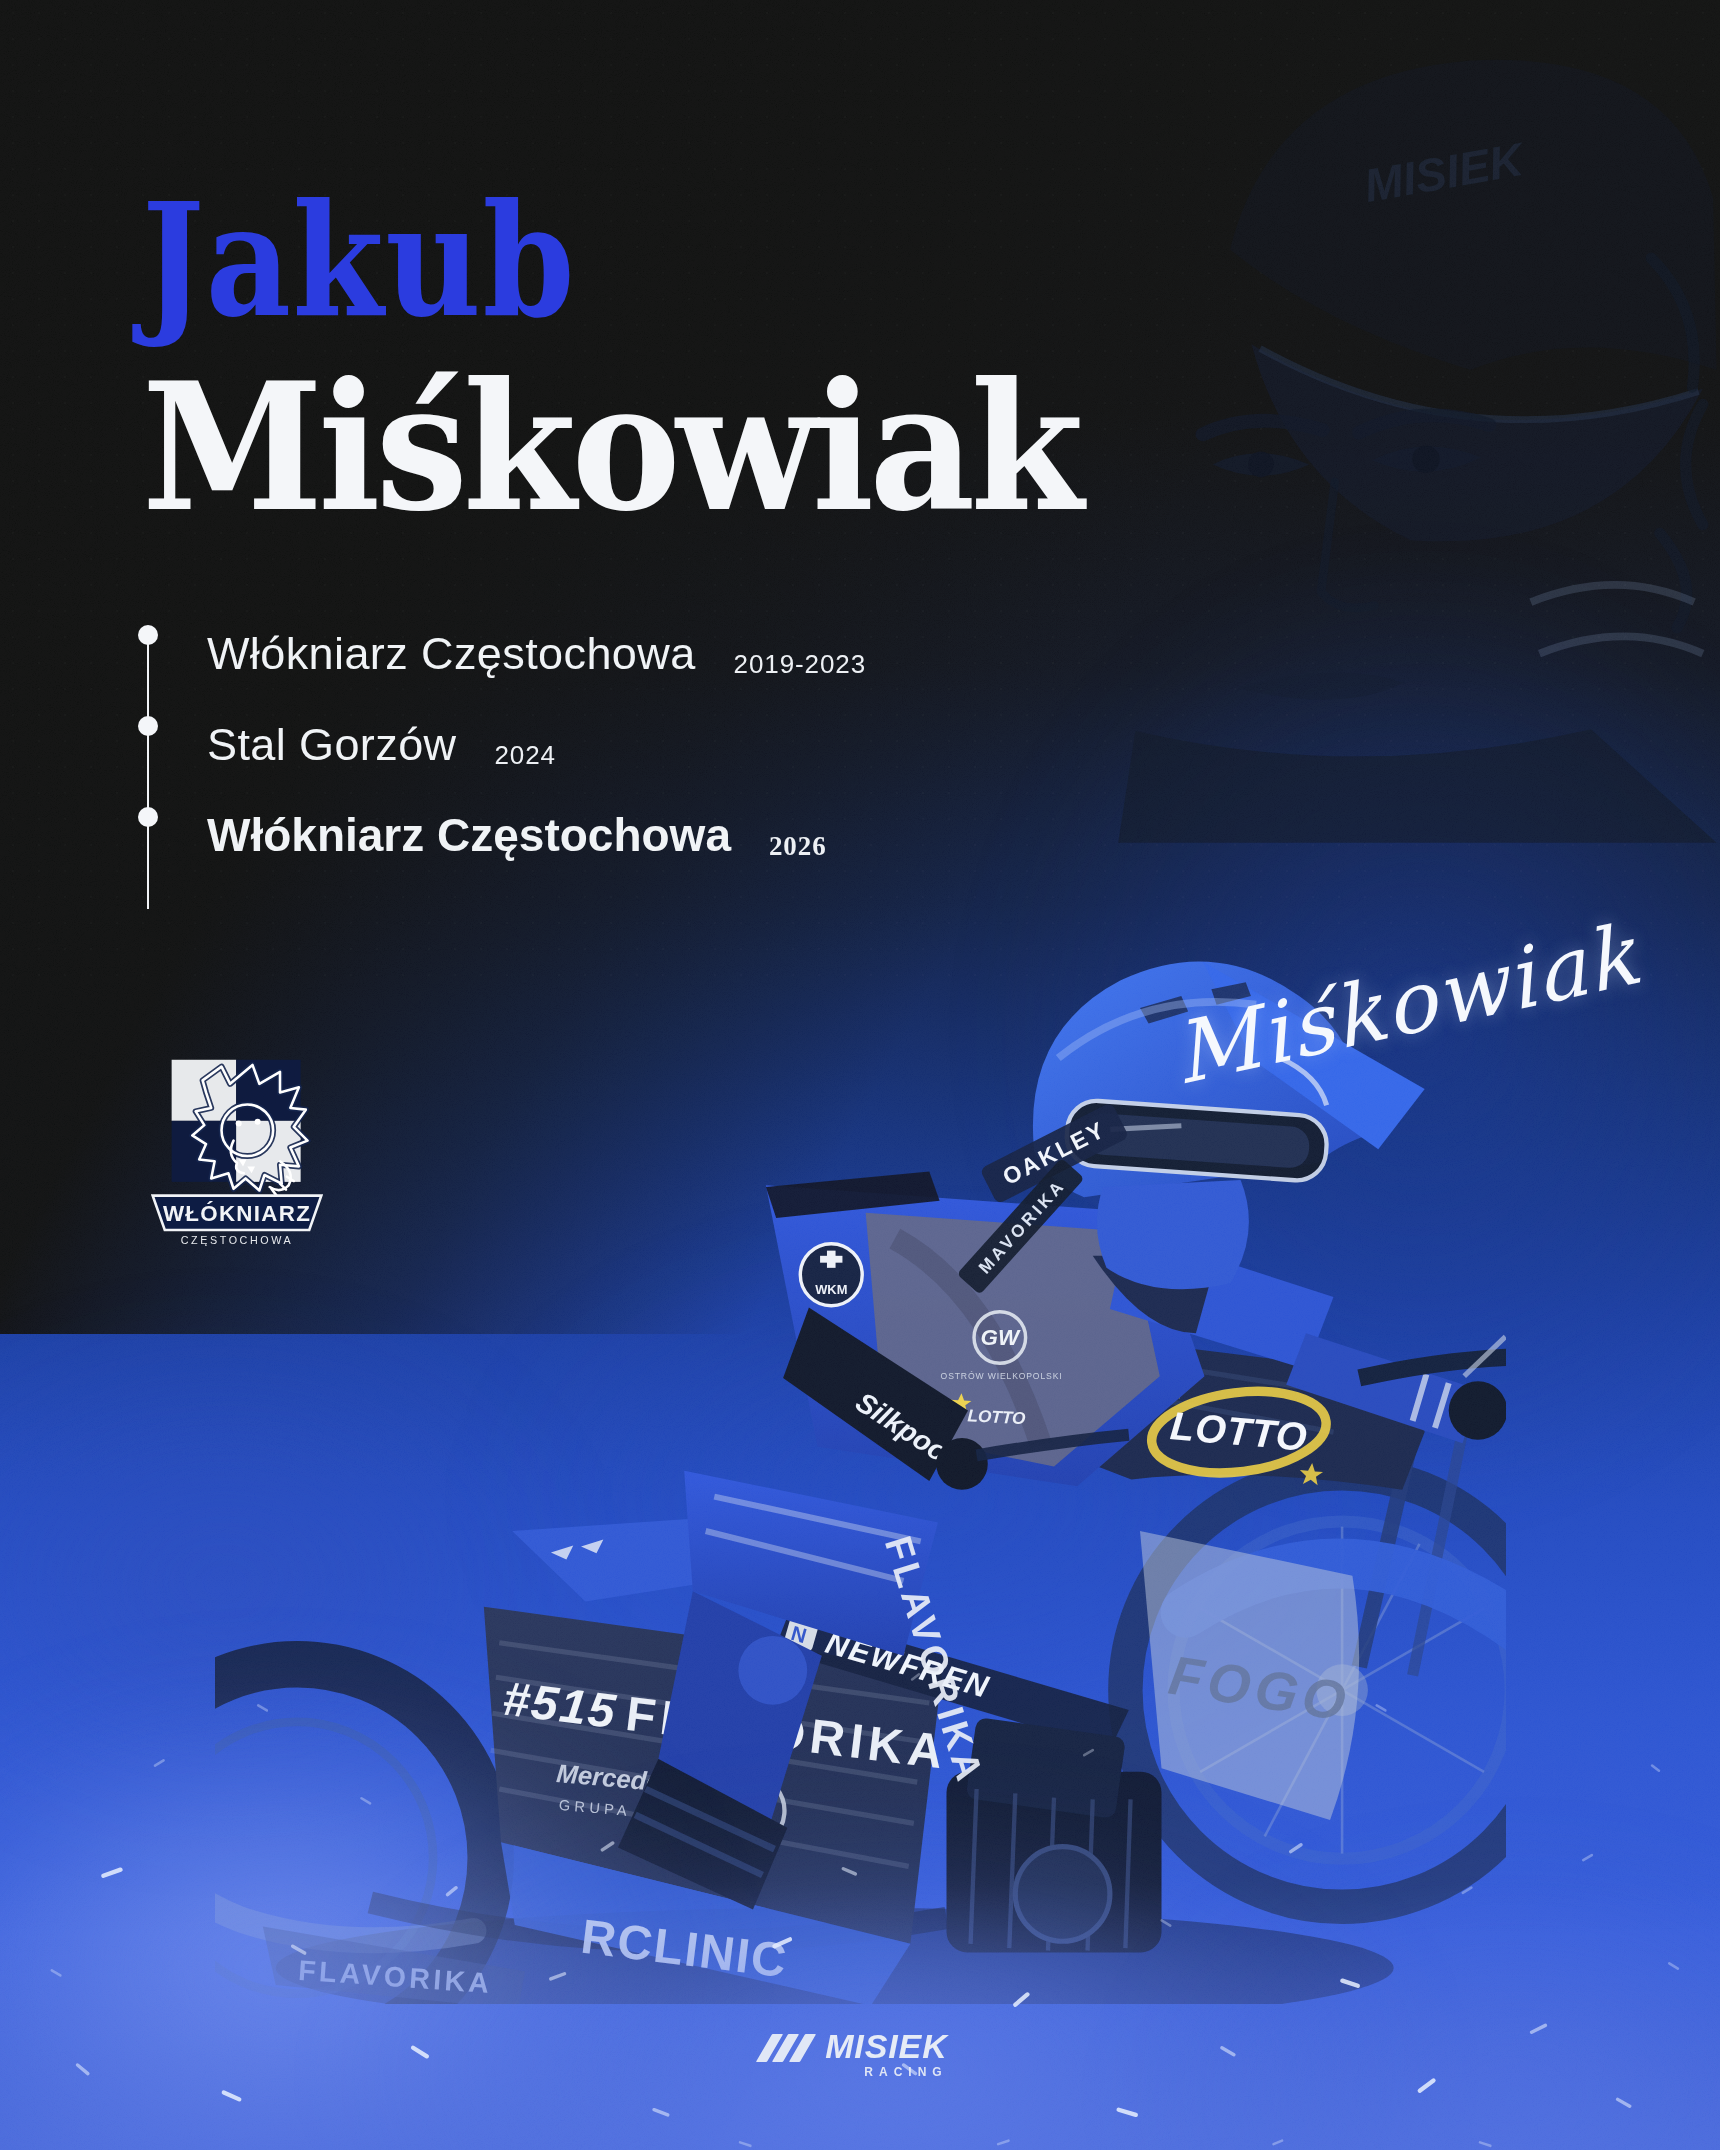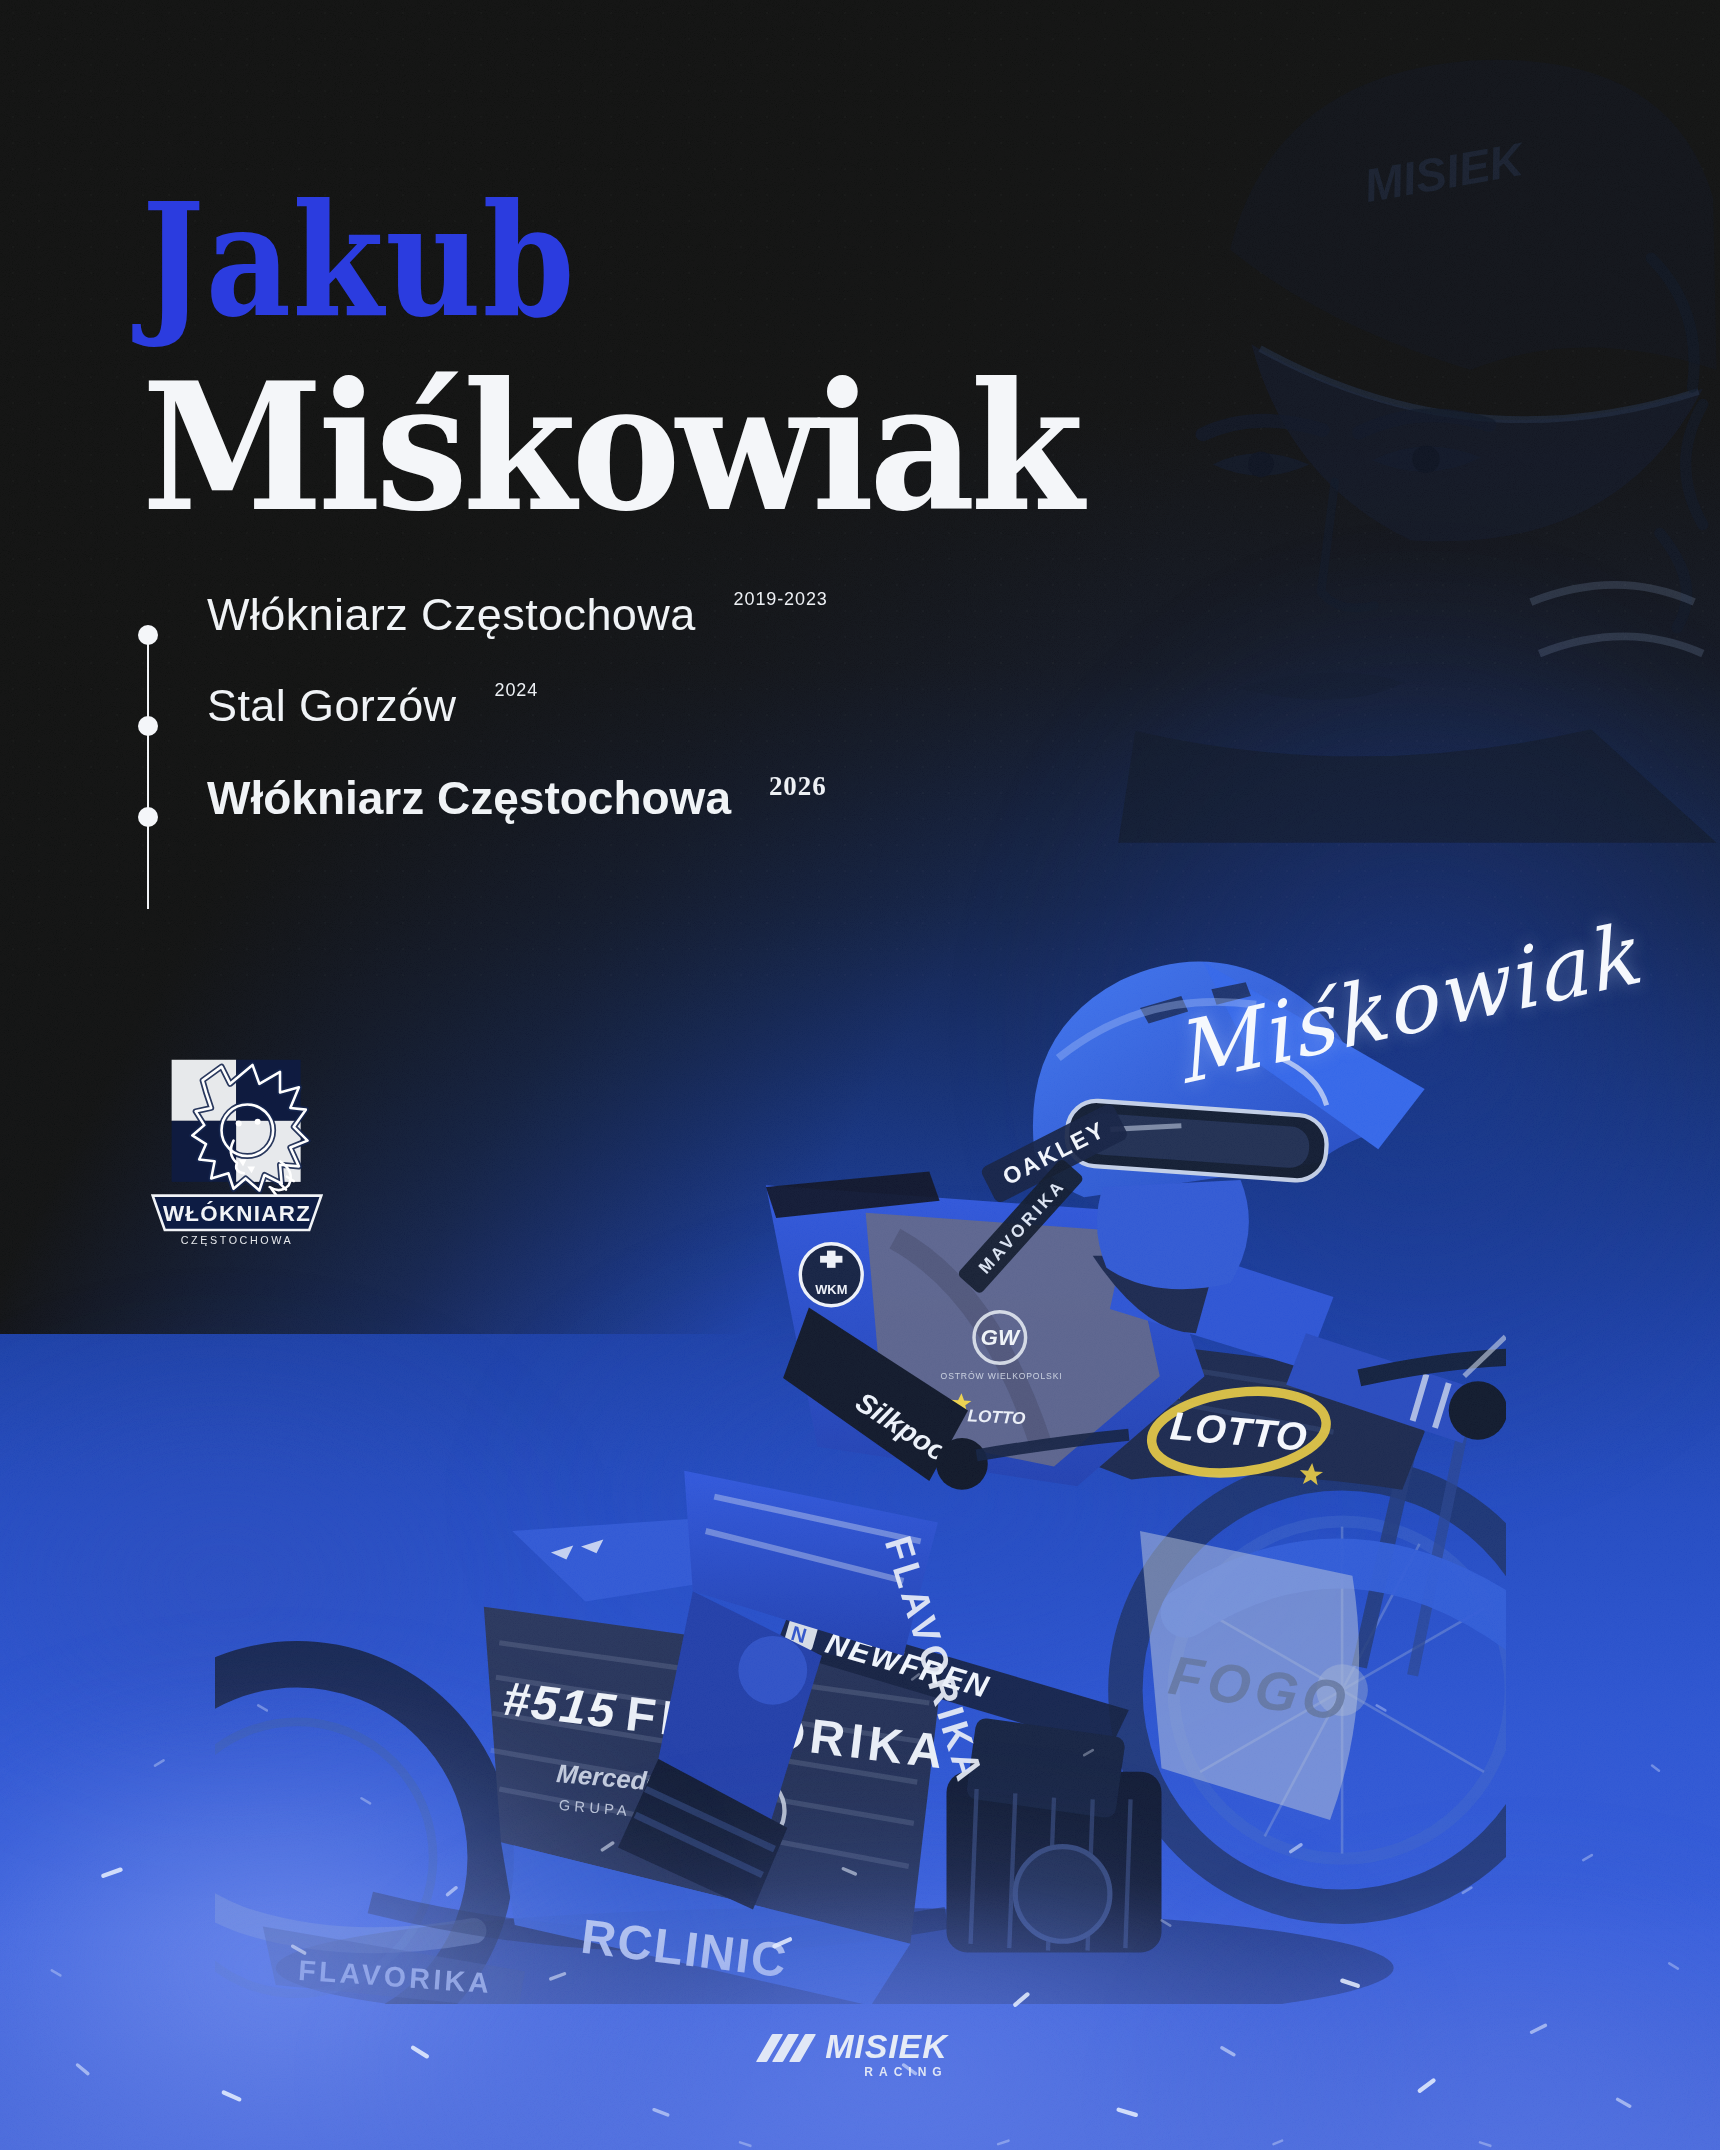--- a/index.html
+++ b/index.html
@@ -39,25 +39,25 @@
     display:block;font-family:"DejaVu Serif",serif;font-weight:700;
     font-size:155px;line-height:1;color:#2b3cdf;letter-spacing:1.7px;
     transform:scaleX(.85);transform-origin:left top;}
   .last-name{
     display:block;font-family:"DejaVu Serif",serif;font-weight:700;
     font-size:176px;line-height:1;color:#f4f6f9;letter-spacing:-5.2px;
     transform:scaleX(.93);transform-origin:left top;margin-top:22.4px;}
   
   .timeline{position:absolute;left:138px;top:589px;}
   .t-line{position:absolute;left:8.6px;top:46px;width:2.6px;height:274px;background:#f2f4f7;}
-  .t-row{position:relative;height:91px;display:flex;align-items:flex-start;padding-left:69px;white-space:nowrap;}
+  .t-row{position:relative;height:91px;display:flex;align-items:flex-end;padding-left:69px;white-space:nowrap;}
   .t-dot{position:absolute;left:0;top:50%;width:20px;height:20px;margin-top:-9.5px;
     border-radius:50%;background:#f4f6f9;}
   .t-club{font-size:45px;font-weight:400;color:#f0f3f6;letter-spacing:0.4px;}
-  .t-year{font-size:18px;font-weight:400;color:#edf0f4;letter-spacing:0.9px;margin-left:38px;}
+  .t-year{font-size:26px;font-weight:400;color:#edf0f4;letter-spacing:0.9px;margin-left:38px;}
   .t-row.current .t-club{font-weight:700;font-size:46px;letter-spacing:0;}
   .t-row.current .t-year{font-weight:700;font-size:27px;font-family:Liberation Serif, serif;}
   
   .badge{position:absolute;left:151px;top:1058px;}
   
   .signature{position:absolute;left:1177px;top:1005px;width:516px;
     font-family:"DejaVu Serif",serif;font-style:italic;font-weight:400;
     font-size:84px;color:#f5f8fd;letter-spacing:1.7px;
     transform:rotate(-12.5deg) skewX(-6deg);transform-origin:left top;
     text-shadow:0 0 17px rgba(210,225,255,.35);}

